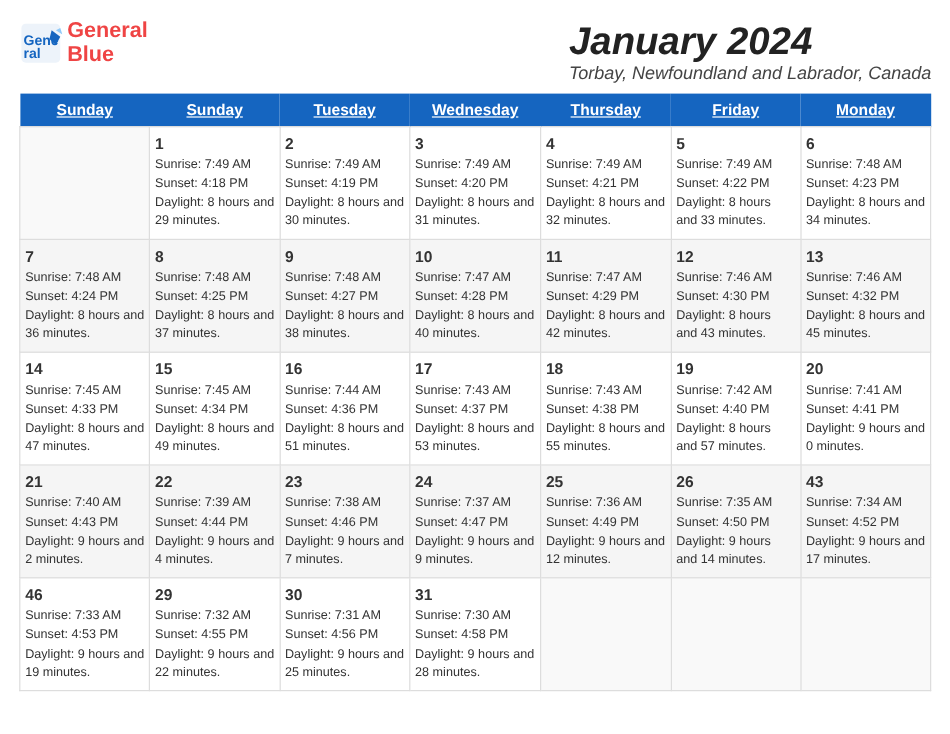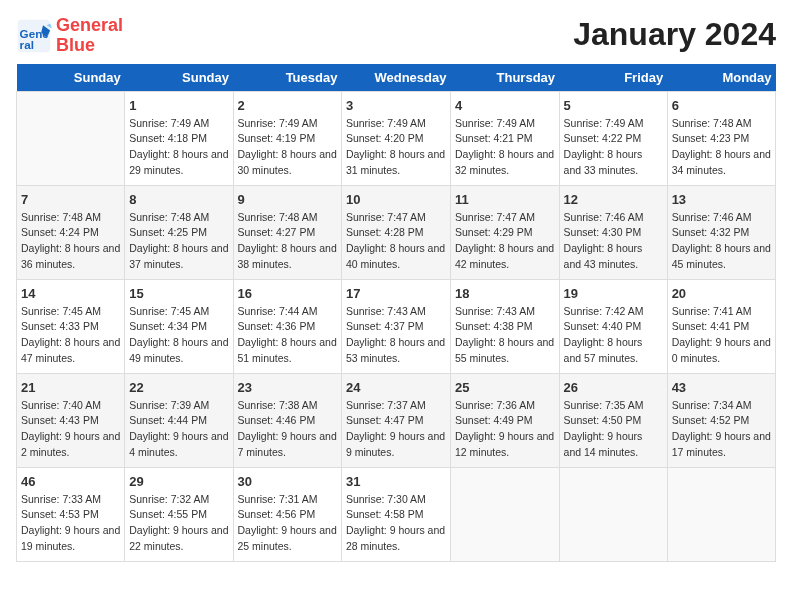--- a/index.html
+++ b/index.html
@@ -26,42 +26,44 @@
       font-weight: bold;
       line-height: 1.1;
     }
     .logo-text span { color: #ef4444; }
     .logo-icon {
       width: 36px;
       height: 36px;
     }
     .title-area {
       text-align: left;
+      font-style: italic;
     }
     .main-title {
       font-size: 32px;
       font-weight: bold;
       color: #222;
     }
     .subtitle {
       font-size: 15px;
       color: #444;
     }
     table {
       width: 100%;
       border-collapse: collapse;
       font-size: 11px;
     }
     thead tr th {
       background-color: #1565c0;
       color: #fff;
       padding: 6px 4px;
-      text-align: right;
+      text-align: center;
       font-size: 13px;
       font-weight: bold;
+      text-decoration: underline;
     }
     tbody tr td {
       vertical-align: top;
       padding: 6px 4px;
       border: 1px solid #ddd;
       width: 110px;
       min-height: 90px;
       color: #333;
     }
     tbody tr:nth-child(odd) td {
@@ -98,20 +100,21 @@
       <polygon points="30,8 38,14 34,22 28,16" fill="#1565c0"></polygon>
       <polygon points="34,8 40,12 38,6" fill="#90caf9"></polygon>
     </svg>
     <div class="logo-text">
       <div><span>General</span></div>
       <div><span>Blue</span></div>
     </div>
   </div>
   <div class="title-area">
     <div class="main-title">January 2024</div>
+    <div class="subtitle">Torbay, Newfoundland and Labrador, Canada</div>
   </div>
 </div>
 
 <table>
   <thead>
     <tr>
       <th>Sunday</th>
       <th>Sunday</th>
       <th>Tuesday</th>
       <th>Wednesday</th>

